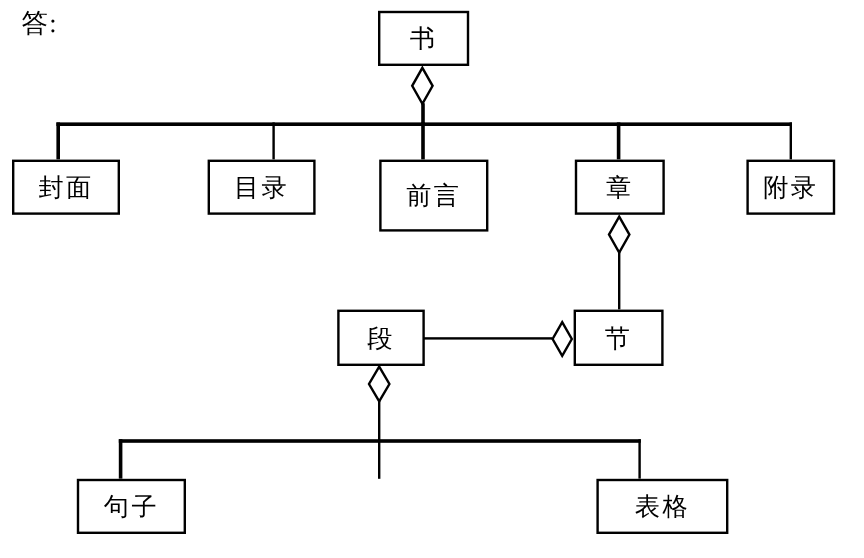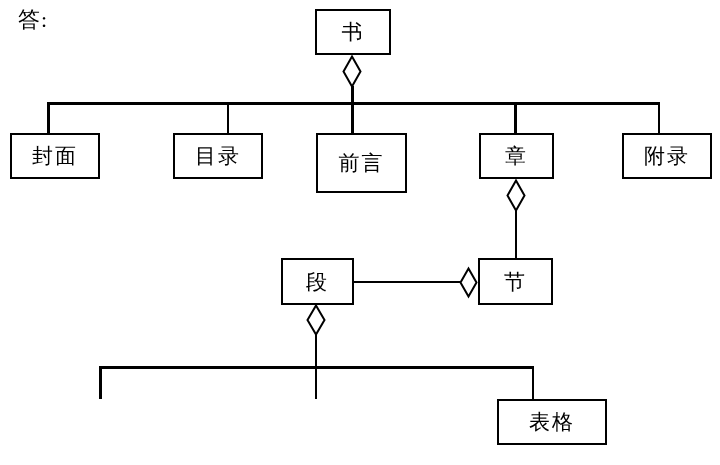--- a/index.html
+++ b/index.html
@@ -70,21 +70,21 @@
   <div class="line" style="left:47px;   top:102px; width:2.5px; height:31px;"></div>
   <div class="line" style="left:226.5px;top:102px; width:2.5px; height:31px;"></div>
   <div class="line" style="left:351px;  top:102px; width:2.5px; height:31px;"></div>
   <div class="line" style="left:514px;  top:102px; width:2.5px; height:31px;"></div>
   <div class="line" style="left:657.5px;top:102px; width:2.5px; height:31px;"></div>
 
   <div class="node" style="left:10px;  top:133px; width:90px; height:46px;">封面</div>
   <div class="node" style="left:173px; top:133px; width:90px; height:46px;">目录</div>
   <div class="node" style="left:316px; top:133px; width:91px; height:60px;">前言</div>
   <div class="node" style="left:479px; top:133px; width:75px; height:46px;">章</div>
-  <div class="node" style="left:622px; top:133px; width:90px; height:46px;">附录</div>
+  <div class="node" style="left:622px; top:133px; width:74px; height:46px;">附录</div>
 
   <svg class="diamond" style="left:506px; top:179px;" width="20" height="33" viewBox="0 0 20 33">
     <polygon points="10,1.5 18.5,16.5 10,31.5 1.5,16.5"></polygon>
   </svg>
 
   <div class="line" style="left:514.5px; top:210px; width:2.5px; height:48px;"></div>
 
   <div class="node" style="left:281px; top:258px; width:73px; height:47px;">段</div>
   <div class="node" style="left:478px; top:258px; width:75px; height:47px;">节</div>
 
@@ -98,15 +98,16 @@
     <polygon points="10,1.5 18.5,16 10,30.5 1.5,16"></polygon>
   </svg>
 
   <div class="line" style="left:314.5px; top:334px; width:2.5px; height:65px;"></div>
 
   <div class="line" style="left:99px; top:366px; width:435px; height:2.5px;"></div>
 
   <div class="line" style="left:99px;    top:366px; width:2.5px; height:33px;"></div>
   <div class="line" style="left:531.5px; top:366px; width:2.5px; height:33px;"></div>
 
+  <div class="node" style="left:64px;  top:399px; width:91px;  height:46px;">句子</div>
   <div class="node" style="left:497px; top:399px; width:110px; height:46px;">表格</div>
 
 </div>
 
 </body></html>

